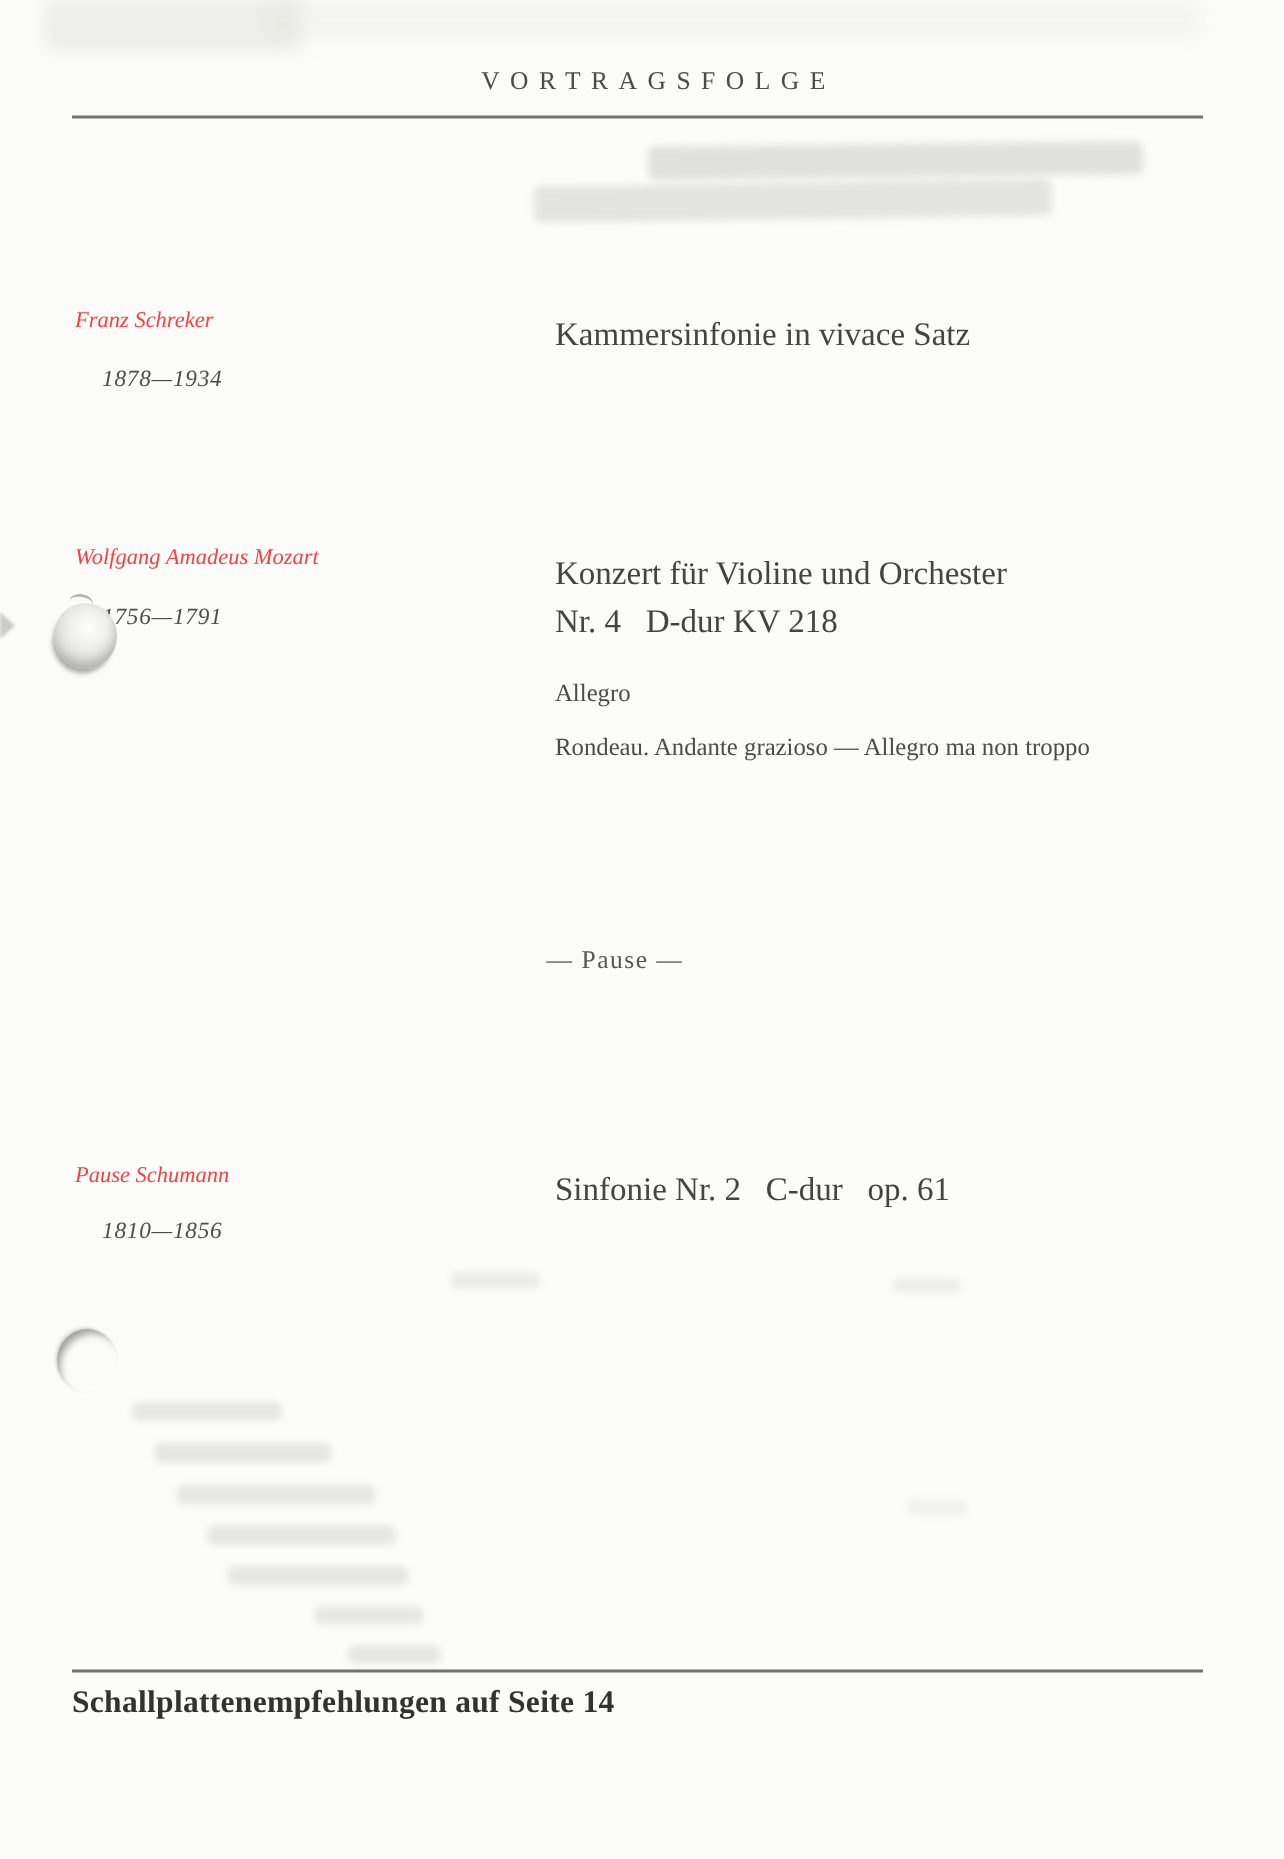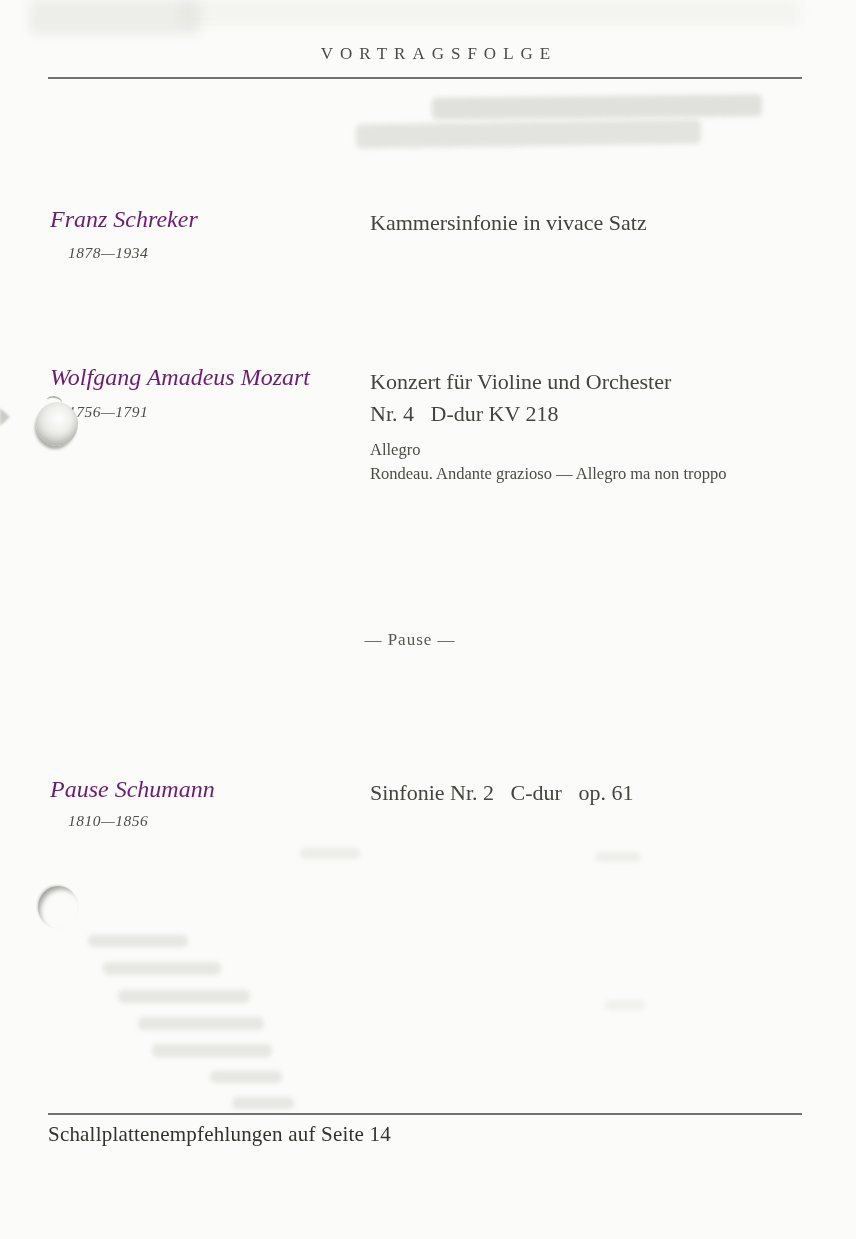--- a/index.html
+++ b/index.html
@@ -22,46 +22,46 @@
     text-align:center;
     font-size:17px;letter-spacing:7px;
     color:#4b4b47;font-weight:500;padding-left:16px;
   }
   .rule{position:absolute;left:48px;width:754px;height:2px;background:rgba(75,75,70,0.78);}
   .rule-top{top:77px;}
   .rule-bottom{top:1113px;}
 
   .composer{
     position:absolute;left:50px;
-    font-style:italic;font-size:24px;color:#701a75;
+    font-style:italic;font-size:15px;color:#ef4444;
     white-space:nowrap;
   }
   .dates{
     position:absolute;left:68px;
     font-size:15.5px;color:#4e4e48;letter-spacing:0.5px;
     white-space:nowrap;
     font-style:italic;
   }
   .work-title{
     position:absolute;left:370px;
     font-size:22px;color:#45453f;line-height:32px;
     white-space:pre-wrap;
   }
   .movements{
     position:absolute;left:370px;
     font-size:16.5px;color:#4c4c45;line-height:23.5px;
   }
-  .movements div{white-space:pre-wrap;}
+  .movements div{white-space:pre-wrap;margin-top:12px;}
   .pause{
     position:absolute;left:-18px;top:630px;width:856px;
     text-align:center;font-size:17px;color:#575751;letter-spacing:1px;
   }
   .footer-note{
     position:absolute;left:48px;top:1122px;
-    font-size:21px;color:#33332e;font-weight:normal;letter-spacing:0.2px;text-align:center;
+    font-size:21px;color:#33332e;font-weight:bold;letter-spacing:0.2px;text-align:center;
   }
 
   
   .hole{
     position:absolute;border-radius:50%;
     pointer-events:none;
   }
   .hole-top{
     left:36px;top:402px;width:42px;height:44px;
     background:radial-gradient(circle at 55% 38%, #fdfdfc 0%, #efefec 35%, #d8d8d4 68%, #bcbcb7 100%);

